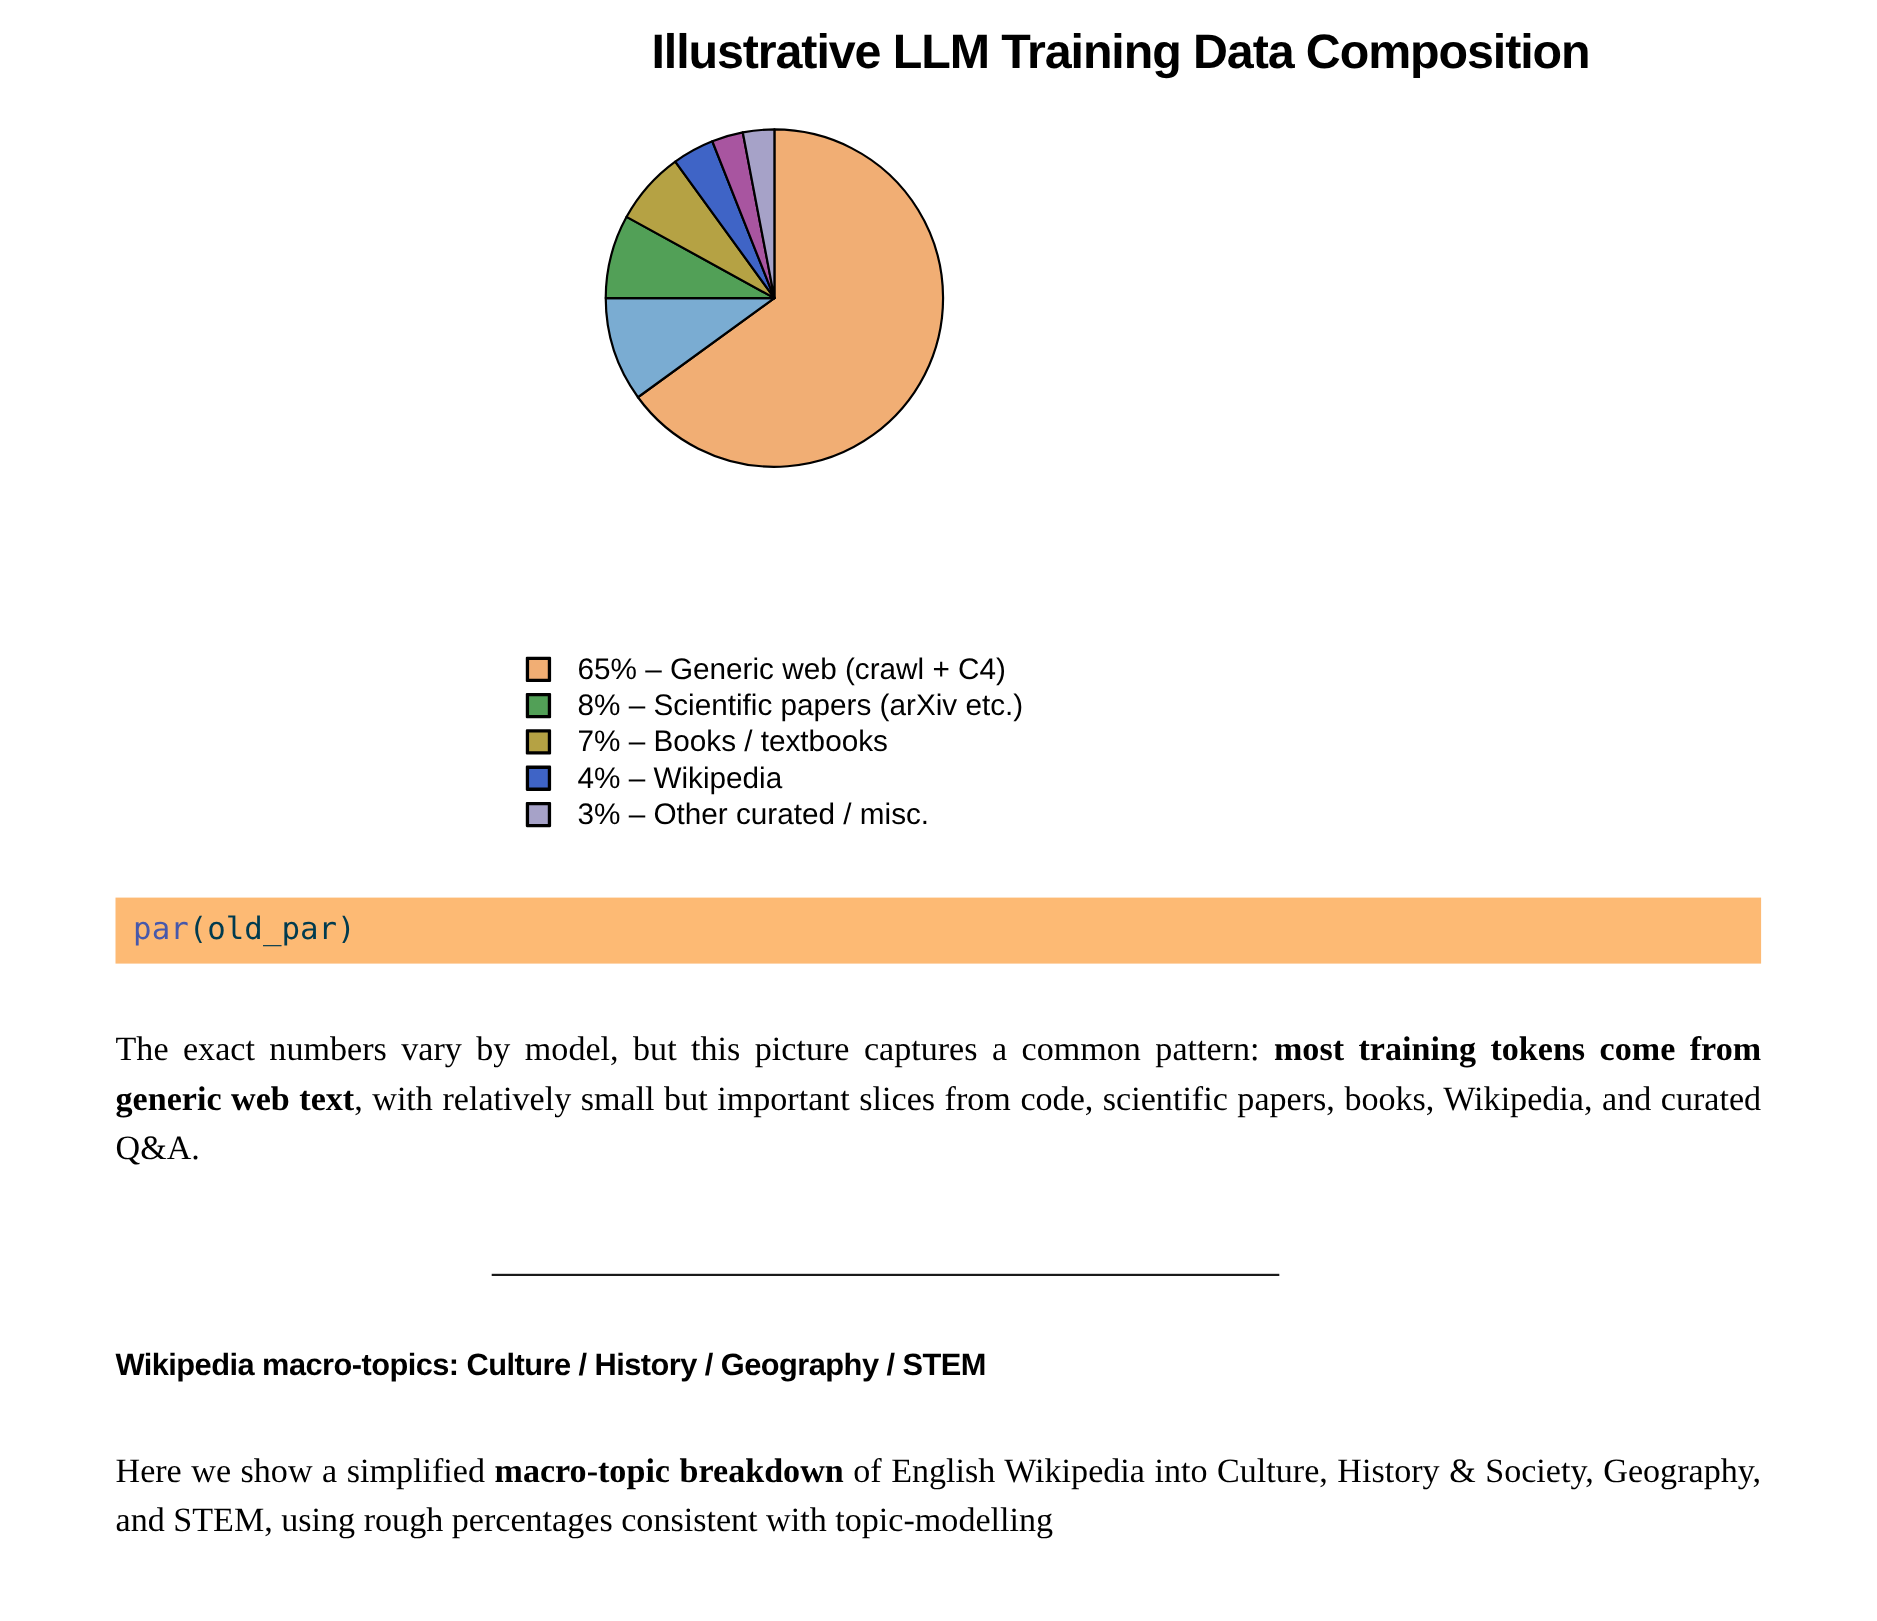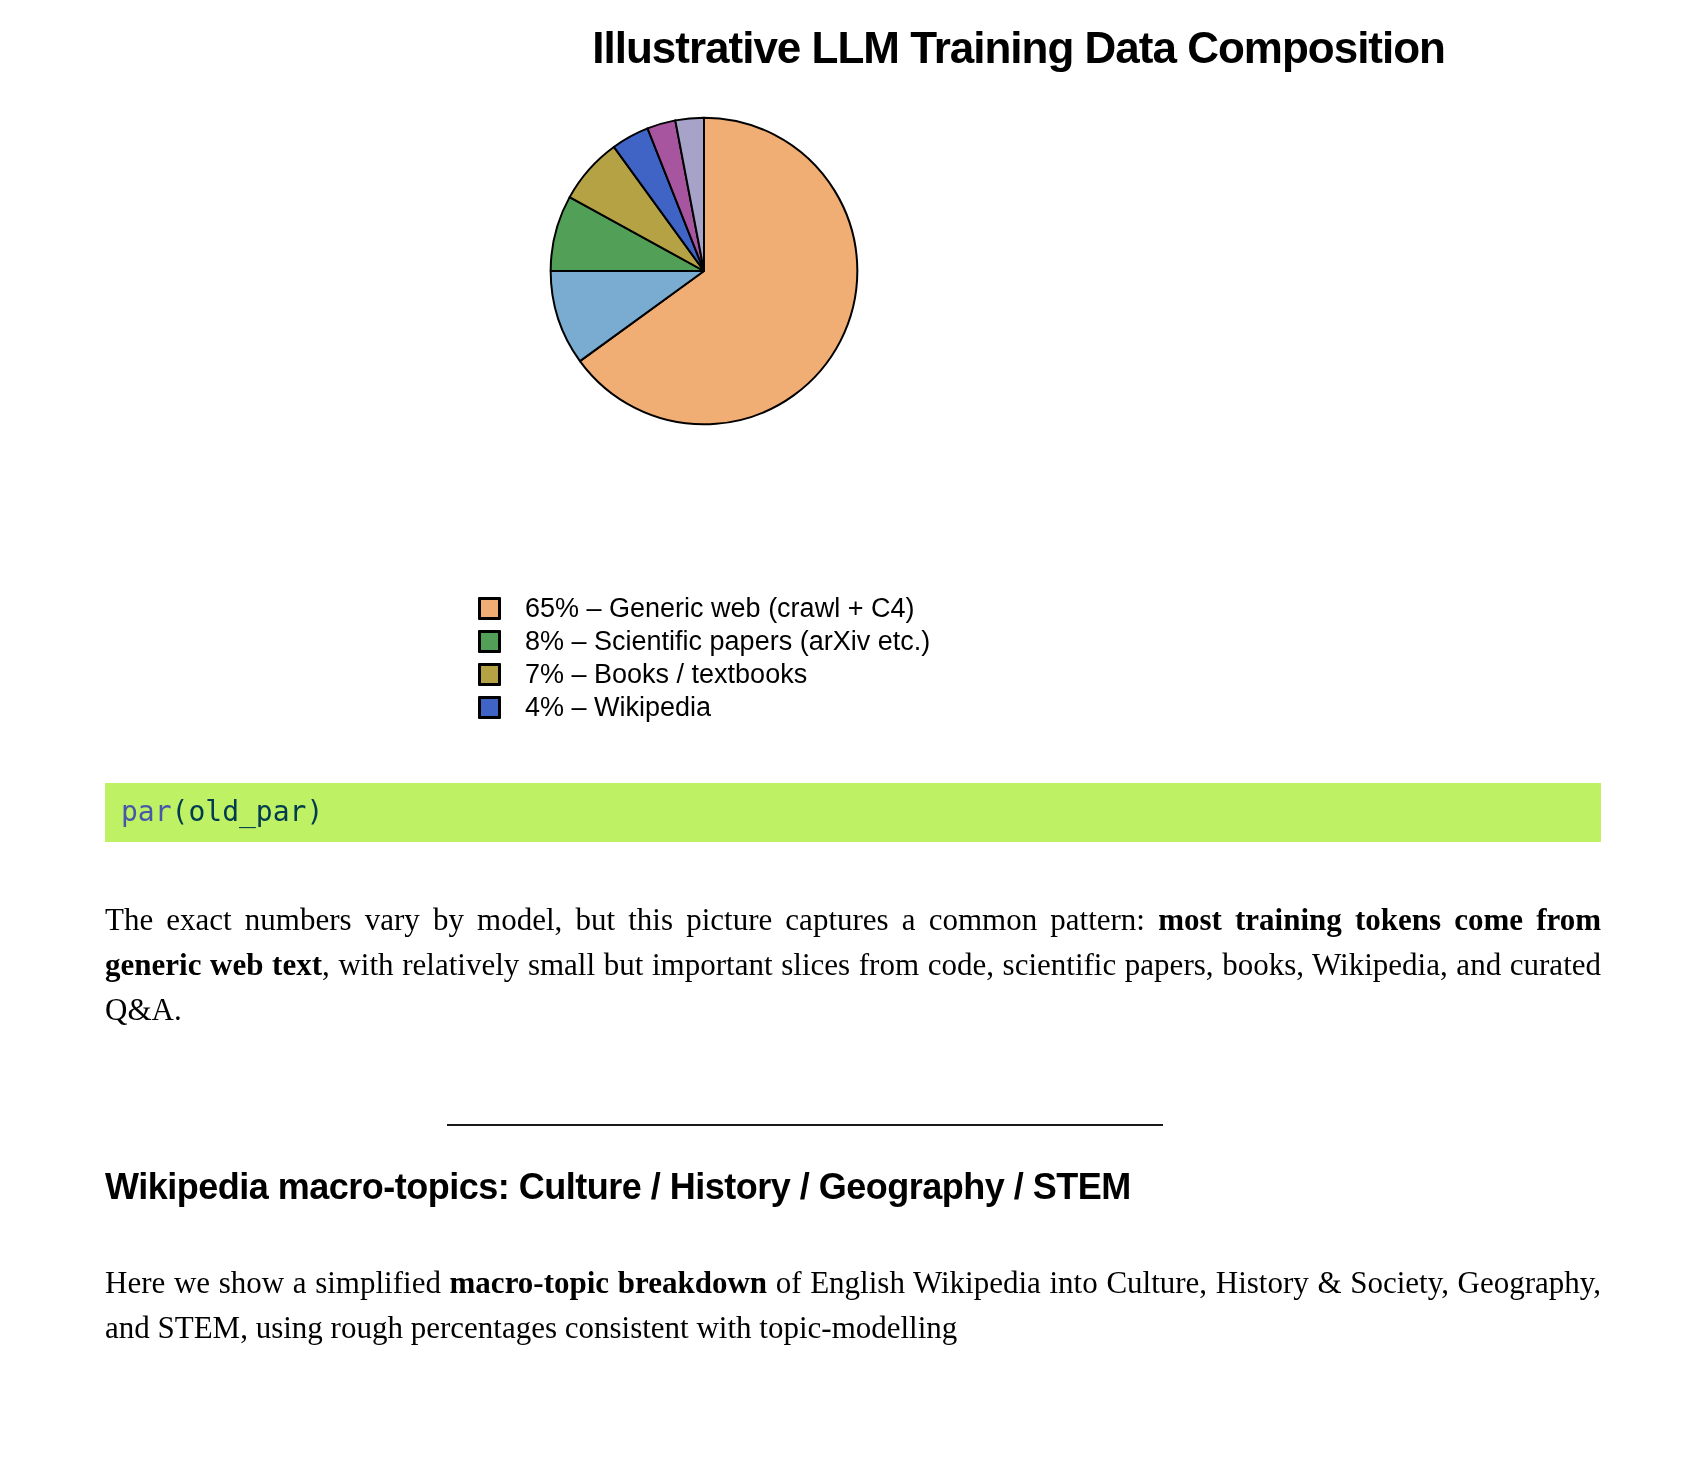--- a/index.html
+++ b/index.html
@@ -46,21 +46,21 @@
     height: 23px;
     box-sizing: border-box;
     border: 3px solid #000;
     border-radius: 1px;
     margin-right: 24px;
   }
 
   
   .code-block {
     margin: 59px 0 0 0;
-    background: #bef264;
+    background: #fdba74;
     padding: 12px 16px;
     font-family: "Liberation Mono", monospace;
     font-size: 28px;
     line-height: 33px;
     white-space: pre;
   }
   .code-fu { color: #4758AB; }
   .code-rest { color: #003B4F; }
 
   
@@ -71,24 +71,24 @@
     text-align: justify;
   }
   .body-text.second { margin-top: 52px; }
   .divider {
     border: none;
     border-top: 2px solid #1a1a1a;
     width: 716px;
     margin: 92px 0 0 342px;
   }
   .section-heading {
-    margin: 40px 0 0 0;
+    margin: 60px 0 0 0;
     font-family: "Liberation Sans", sans-serif;
     font-weight: bold;
-    font-size: 36px;
+    font-size: 28px;
     line-height: 42px;
     letter-spacing: -0.5px;
   }
 </style>
 </head>
 <body>
 
 <main class="page">
 
   <figure class="figure">
@@ -114,20 +114,24 @@
           <span class="legend-text">8% – Scientific papers (arXiv etc.)</span>
         </div>
         <div class="legend-row">
           <span class="swatch" style="background: rgb(181, 162, 68);"></span>
           <span class="legend-text">7% – Books / textbooks</span>
         </div>
         <div class="legend-row">
           <span class="swatch" style="background: rgb(63, 100, 198);"></span>
           <span class="legend-text">4% – Wikipedia</span>
         </div>
+        <div class="legend-row">
+          <span class="swatch" style="background: rgb(166, 162, 200);"></span>
+          <span class="legend-text">3% – Other curated / misc.</span>
+        </div>
       </div>
   </figure>
 
   <pre class="code-block"><code><span class="code-fu">par</span><span class="code-rest">(old_par)</span></code></pre>
 
   <p class="body-text"><span>The exact numbers vary by model, but this picture captures a common pattern: </span><strong>most training tokens come from generic web text</strong><span>, with relatively small but important slices from code, scientific papers, books, Wikipedia, and curated Q&amp;A.</span></p>
 
   <hr class="divider">
 
   <h2 class="section-heading">Wikipedia macro-topics: Culture / History / Geography / STEM</h2>

